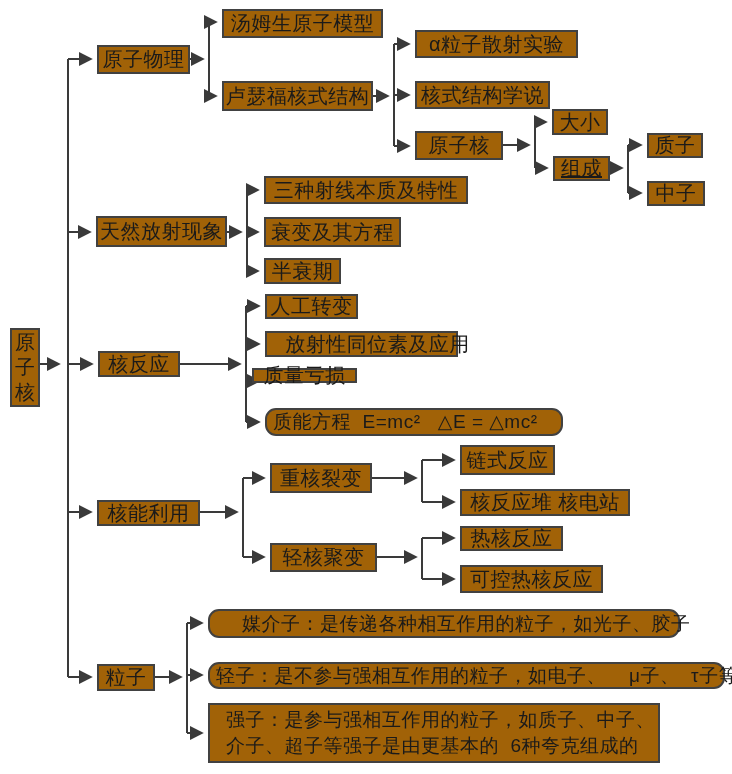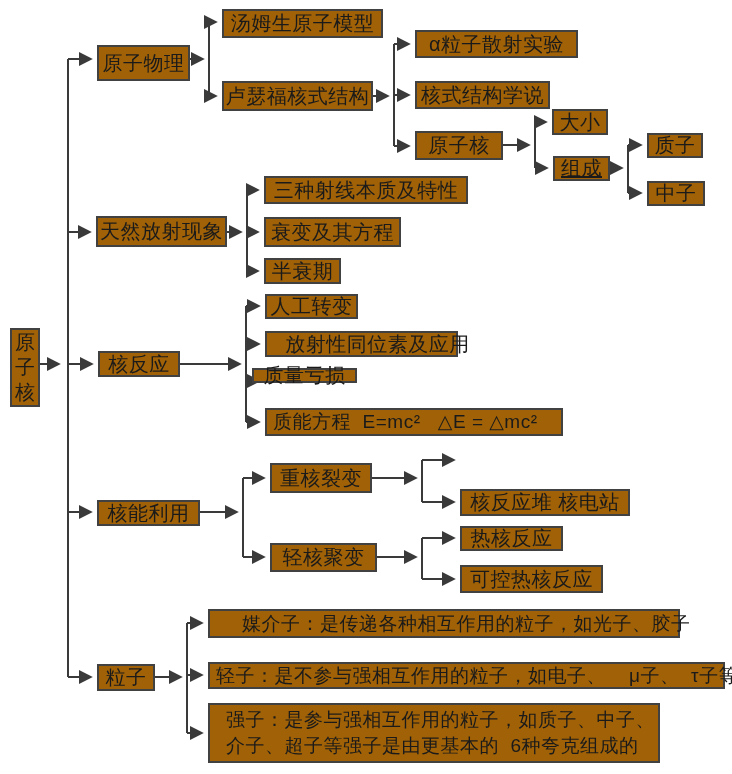--- a/index.html
+++ b/index.html
@@ -20,21 +20,21 @@
     border:2px solid #414141;
     background:#a16207;
     display:flex;
     align-items:center;
     justify-content:center;
     font-size:20px;
     line-height:1.15;
     white-space:nowrap;
     letter-spacing:0.5px;
   }
-  .node.left{justify-content:flex-start;padding-left:6px;white-space:pre;}
+  .node.left{justify-content:flex-start;padding-left:6px;white-space:pre;border-radius:11px;}
   .node.small{font-size:19px;}
   .node.root{
     white-space:normal;
     word-break:break-all;
     text-align:center;
     line-height:25px;
     padding:0 1px;
     letter-spacing:0;
   }
   .node.multiline{
@@ -138,21 +138,21 @@
       <path class="ar" d="M155 677 H180" marker-end="url(#arrow)"></path>
       <path class="ln" d="M187 623 V733"></path>
       <path class="ar" d="M187 623 H201" marker-end="url(#arrow)"></path>
       <path class="ar" d="M187 675 H201" marker-end="url(#arrow)"></path>
       <path class="ar" d="M187 733 H201" marker-end="url(#arrow)"></path>
     </g>
   </svg>
 
   <div class="node root" style="left:10px;top:328px;width:30px;height:79px;">原子核</div>
 
-  <div class="node" style="left:97px;top:45px;width:93px;height:36px;">原子物理</div>
+  <div class="node" style="left:97px;top:45px;width:93px;height:29px;">原子物理</div>
   <div class="node" style="left:222px;top:9px;width:161px;height:29px;">汤姆生原子模型</div>
   <div class="node" style="left:222px;top:81px;width:151px;height:30px;">卢瑟福核式结构</div>
   <div class="node" style="left:415px;top:30px;width:163px;height:28px;">α粒子散射实验</div>
   <div class="node" style="left:415px;top:81px;width:135px;height:28px;">核式结构学说</div>
   <div class="node" style="left:415px;top:131px;width:88px;height:29px;">原子核</div>
   <div class="node" style="left:552px;top:109px;width:56px;height:26px;">大小</div>
   <div class="node" style="left:553px;top:156px;width:57px;height:25px;text-decoration:underline;">组成</div>
   <div class="node" style="left:647px;top:133px;width:56px;height:25px;">质子</div>
   <div class="node" style="left:647px;top:181px;width:58px;height:25px;">中子</div>
 
@@ -162,20 +162,21 @@
   <div class="node" style="left:264px;top:258px;width:77px;height:26px;">半衰期</div>
 
   <div class="node" style="left:98px;top:351px;width:82px;height:26px;">核反应</div>
   <div class="node" style="left:265px;top:294px;width:93px;height:25px;">人工转变</div>
   <div class="node" style="left:265px;top:331px;width:193px;height:26px;padding-left:32px;">放射性同位素及应用</div>
   <div class="node" style="left:252px;top:368px;width:105px;height:15px;text-align:center;">质量亏损</div>
   <div class="node left small" style="left:265px;top:408px;width:298px;height:28px;">质能方程  E=mc²   △E = △mc²</div>
 
   <div class="node" style="left:97px;top:500px;width:103px;height:26px;">核能利用</div>
   <div class="node" style="left:270px;top:463px;width:102px;height:30px;">重核裂变</div>
+  <div class="node" style="left:460px;top:445px;width:95px;height:30px;">链式反应</div>
   <div class="node" style="left:460px;top:489px;width:170px;height:27px;">核反应堆  核电站</div>
   <div class="node" style="left:270px;top:543px;width:107px;height:29px;">轻核聚变</div>
   <div class="node" style="left:460px;top:526px;width:103px;height:25px;">热核反应</div>
   <div class="node" style="left:460px;top:565px;width:143px;height:28px;">可控热核反应</div>
 
   <div class="node" style="left:97px;top:664px;width:58px;height:27px;">粒子</div>
   <div class="node left small" style="left:208px;top:609px;width:472px;height:29px;padding-left:32px;">媒介子：是传递各种相互作用的粒子，如光子、胶子</div>
   <div class="node left small" style="left:208px;top:662px;width:517px;height:27px;">轻子：是不参与强相互作用的粒子，如电子、    μ子、  τ子等</div>
   <div class="node multiline small" style="left:208px;top:703px;width:452px;height:60px;">
     <span>强子：是参与强相互作用的粒子，如质子、中子、</span>

